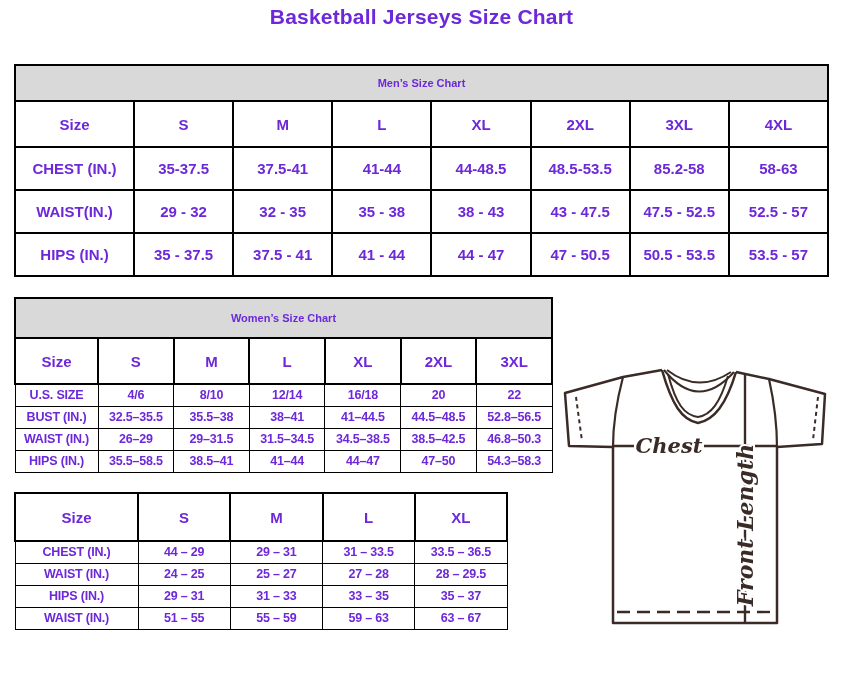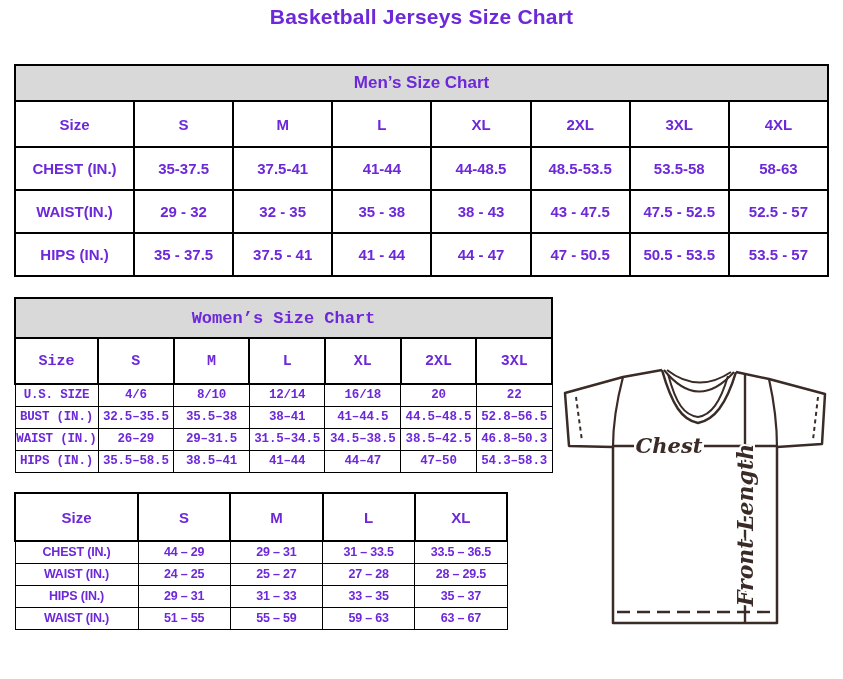--- a/index.html
+++ b/index.html
@@ -11,30 +11,30 @@
     position:absolute; top:5px; left:0; width:100%; margin:0;
     text-align:center; font-size:21px; font-weight:bold; letter-spacing:0.2px;
   }
   table.size-table {
     position:absolute; border-collapse:collapse; table-layout:fixed; background:#fff;
   }
   table.size-table th, table.size-table td {
     border:2px solid #000; text-align:center; vertical-align:middle; padding:0;
   }
   .band {
-    background:#d9d9d9; font-size:17px; font-weight:bold;
+    background:#d9d9d9; font-size:11px; font-weight:bold;
   }
   
   #men-table { left:14px; top:64px; width:815px; }
   #men-table .band-row   { height:36px; }
   #men-table .head-row   { height:46px; font-size:15px; }
   #men-table .data-row   { height:43px; font-size:15px; font-weight:bold; }
   #men-table th { font-weight:bold; }
   
-  #women-table { left:14px; top:297px; width:539px;font-family:Liberation Mono, monospace; }
+  #women-table { left:14px; top:297px; width:539px; }
   #women-table .band-row { height:40px; }
   #women-table .head-row { height:46px; font-size:15px; }
   #women-table .data-row { height:22px; font-size:12.5px; font-weight:bold; letter-spacing:-0.2px; }
   #women-table .data-row td { border-width:1.5px; }
   
   #youth-table { left:14px; top:492px; width:494px; }
   #youth-table .band-row { height:40px; }
   #youth-table .head-row { height:48px; font-size:15px; }
   #youth-table .data-row { height:22px; font-size:12.5px; font-weight:bold; letter-spacing:-0.2px; }
   #youth-table .data-row td { border-width:1.5px; }
@@ -82,21 +82,21 @@
       </tr>
     </thead>
     <tbody>
       <tr class="data-row">
         <td>CHEST (IN.)</td>
         <td>35-37.5</td>
         <td>37.5-41</td>
         <td>41-44</td>
         <td>44-48.5</td>
         <td>48.5-53.5</td>
-        <td>53.5-58</td>
+        <td>85.2-58</td>
         <td>58-63</td>
       </tr>
       <tr class="data-row">
         <td>WAIST(IN.)</td>
         <td>29 - 32</td>
         <td>32 - 35</td>
         <td>35 - 38</td>
         <td>38 - 43</td>
         <td>43 - 47.5</td>
         <td>47.5 - 52.5</td>

